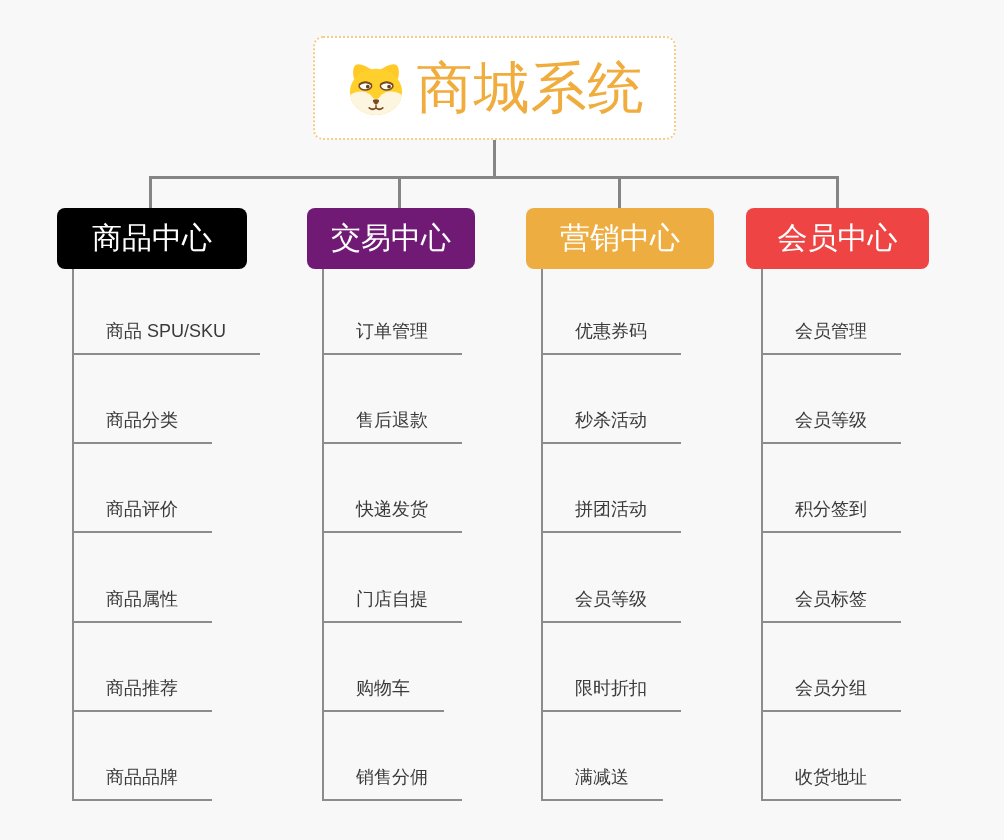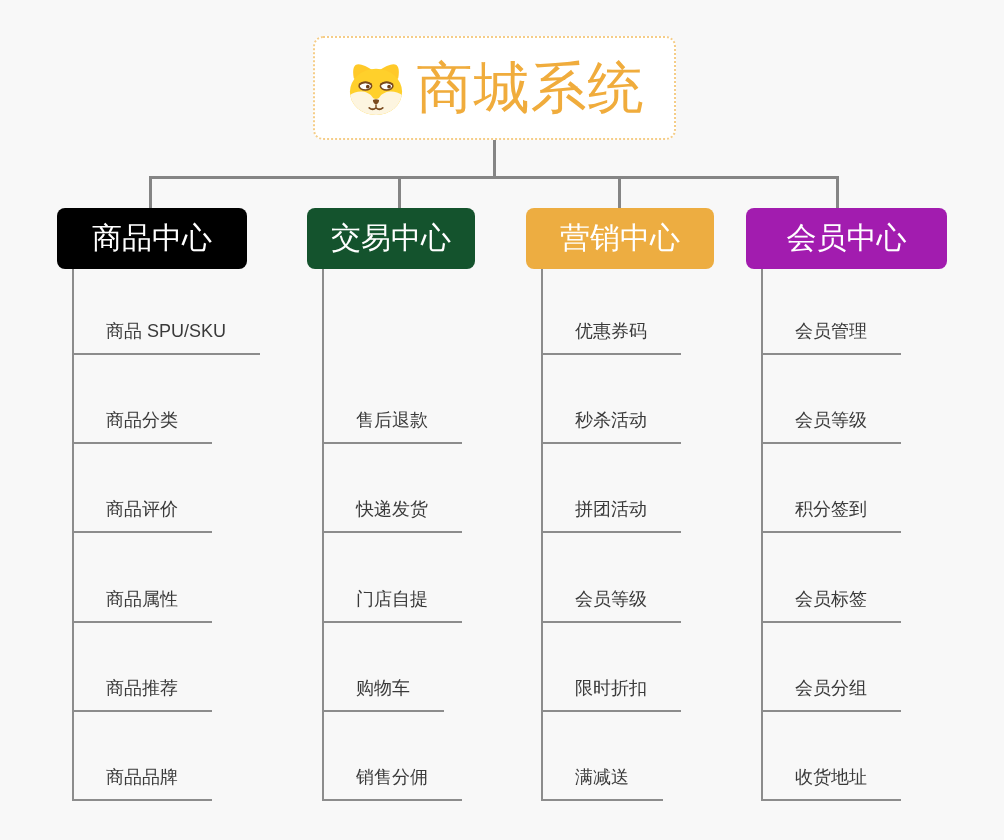--- a/index.html
+++ b/index.html
@@ -96,31 +96,32 @@
       <circle cx="23.5" cy="28.6" r="1.9" fill="#6b3e1a"></circle>
       <circle cx="45.5" cy="28.6" r="1.9" fill="#6b3e1a"></circle>
       <path d="M28.8 42.5 Q32 40.8 35.2 42.5 Q35.2 45.8 32 47.2 Q28.8 45.8 28.8 42.5 Z" fill="#7a4a1e"></path>
       <path d="M32 47.2 L32 50" fill="none" stroke="#7a4a1e" stroke-width="1.5"></path>
       <path d="M25 50.5 Q28.5 53.5 32 50.5 Q35.5 53.5 39 50.5" fill="none" stroke="#7a4a1e" stroke-width="1.8" stroke-linecap="round"></path>
     </svg>
     <span class="root-title" style="color: rgb(240, 172, 60);">商城系统</span>
   </div>
 
   <div class="branch-node" style="left: 57px; width: 190px; background: #000000;">商品中心</div>
-  <div class="branch-node" style="left: 307px; width: 168px; background: #14532d;">交易中心</div>
+  <div class="branch-node" style="left: 307px; width: 168px; background: #701a75;">交易中心</div>
   <div class="branch-node" style="left: 526px; width: 188px; background: rgb(237, 173, 65);">营销中心</div>
-  <div class="branch-node" style="left: 746px; width: 201px; background: #a21caf;">会员中心</div>
+  <div class="branch-node" style="left: 746px; width: 183px; background: #ef4444;">会员中心</div>
 
   <div class="leaf-node" style="left:72px;top:318px;">商品 SPU/SKU</div>
   <div class="leaf-node" style="left:72px;top:407px;">商品分类</div>
   <div class="leaf-node" style="left:72px;top:496px;">商品评价</div>
   <div class="leaf-node" style="left:72px;top:586px;">商品属性</div>
   <div class="leaf-node" style="left:72px;top:675px;">商品推荐</div>
   <div class="leaf-node" style="left:72px;top:764px;">商品品牌</div>
 
+  <div class="leaf-node" style="left:322px;top:318px;">订单管理</div>
   <div class="leaf-node" style="left:322px;top:407px;">售后退款</div>
   <div class="leaf-node" style="left:322px;top:496px;">快递发货</div>
   <div class="leaf-node" style="left:322px;top:586px;">门店自提</div>
   <div class="leaf-node" style="left:322px;top:675px;">购物车</div>
   <div class="leaf-node" style="left:322px;top:764px;">销售分佣</div>
 
   <div class="leaf-node" style="left:541px;top:318px;">优惠券码</div>
   <div class="leaf-node" style="left:541px;top:496px;">拼团活动</div>
   <div class="leaf-node" style="left:541px;top:407px;">秒杀活动</div>
   <div class="leaf-node" style="left:541px;top:586px;">会员等级</div>

